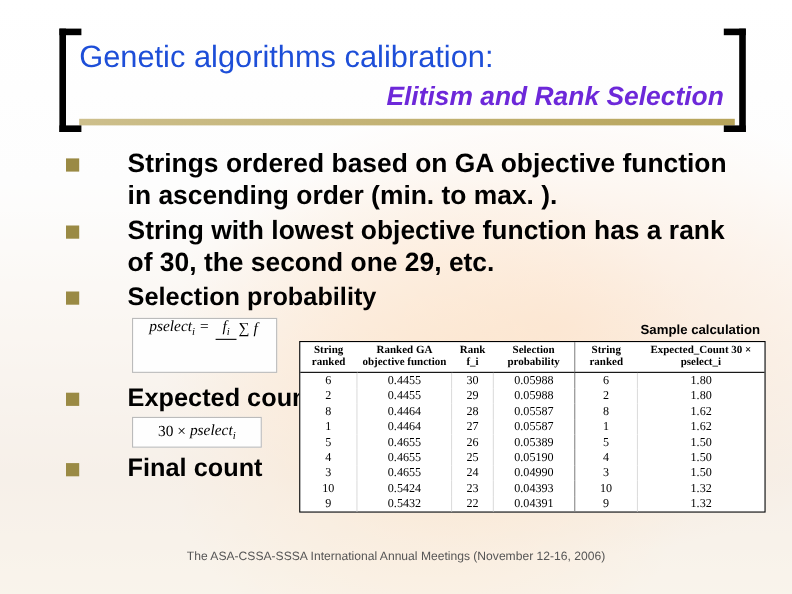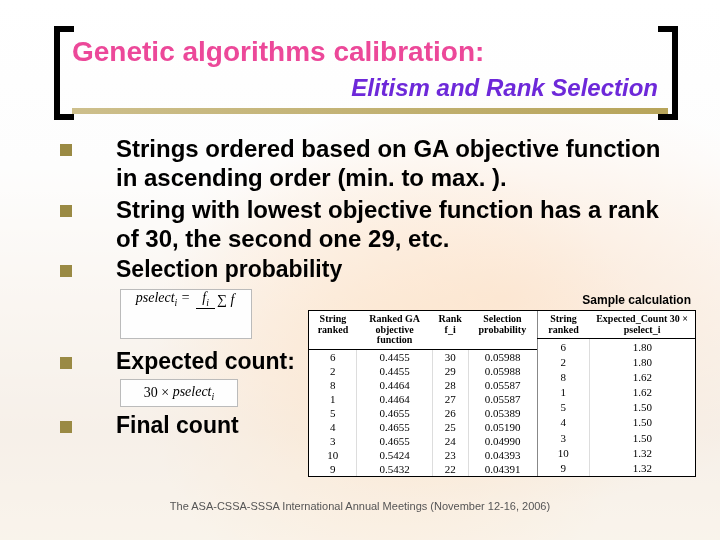--- a/index.html
+++ b/index.html
@@ -28,21 +28,21 @@
   }
   .bracket-left, .bracket-right {
     position: absolute; top: 0; bottom: 0; width: 20px;
     border-top: 6px solid #000;
     border-bottom: 6px solid #000;
   }
   .bracket-left  { left: 0;  border-left: 6px solid #000; }
   .bracket-right { right: 0; border-right: 6px solid #000; }
 
   .title {
-    font-size: 28px; font-weight: 700; color: #ec4899;
+    font-size: 28px; font-weight: 400; color: #1d4ed8;
     padding-top: 18px;
   }
   .subtitle {
     font-size: 24px; font-weight: bold; font-style: italic;
     color: #6d28d9; text-align: right; padding-right: 10px; padding-top: 6px;
   }
   .hr {
     margin-top: 6px;
     height: 6px; width: 100%;
     background: linear-gradient(90deg, #cdbf8c 0%, #b7a45a 100%);
@@ -83,21 +83,21 @@
     font-family: "Times New Roman", serif;
     display: flex; align-items: center; justify-content: center;
     font-size: 14px;
   }
   .formula2 sub { font-size: 0.7em; font-style: italic; }
 
   
   .panel {
     position: absolute;
     top: 310px; right: 24px;
-    width: 388px;
+    width: 424px;
     background: #fff;
     border: 1px solid #000;
     z-index: 3;
     font-size: 10px;
   }
   .panel-title {
     position: absolute; top: -18px; right: 4px;
     font-size: 12px; font-weight: bold;
   }
   .panel-inner {

